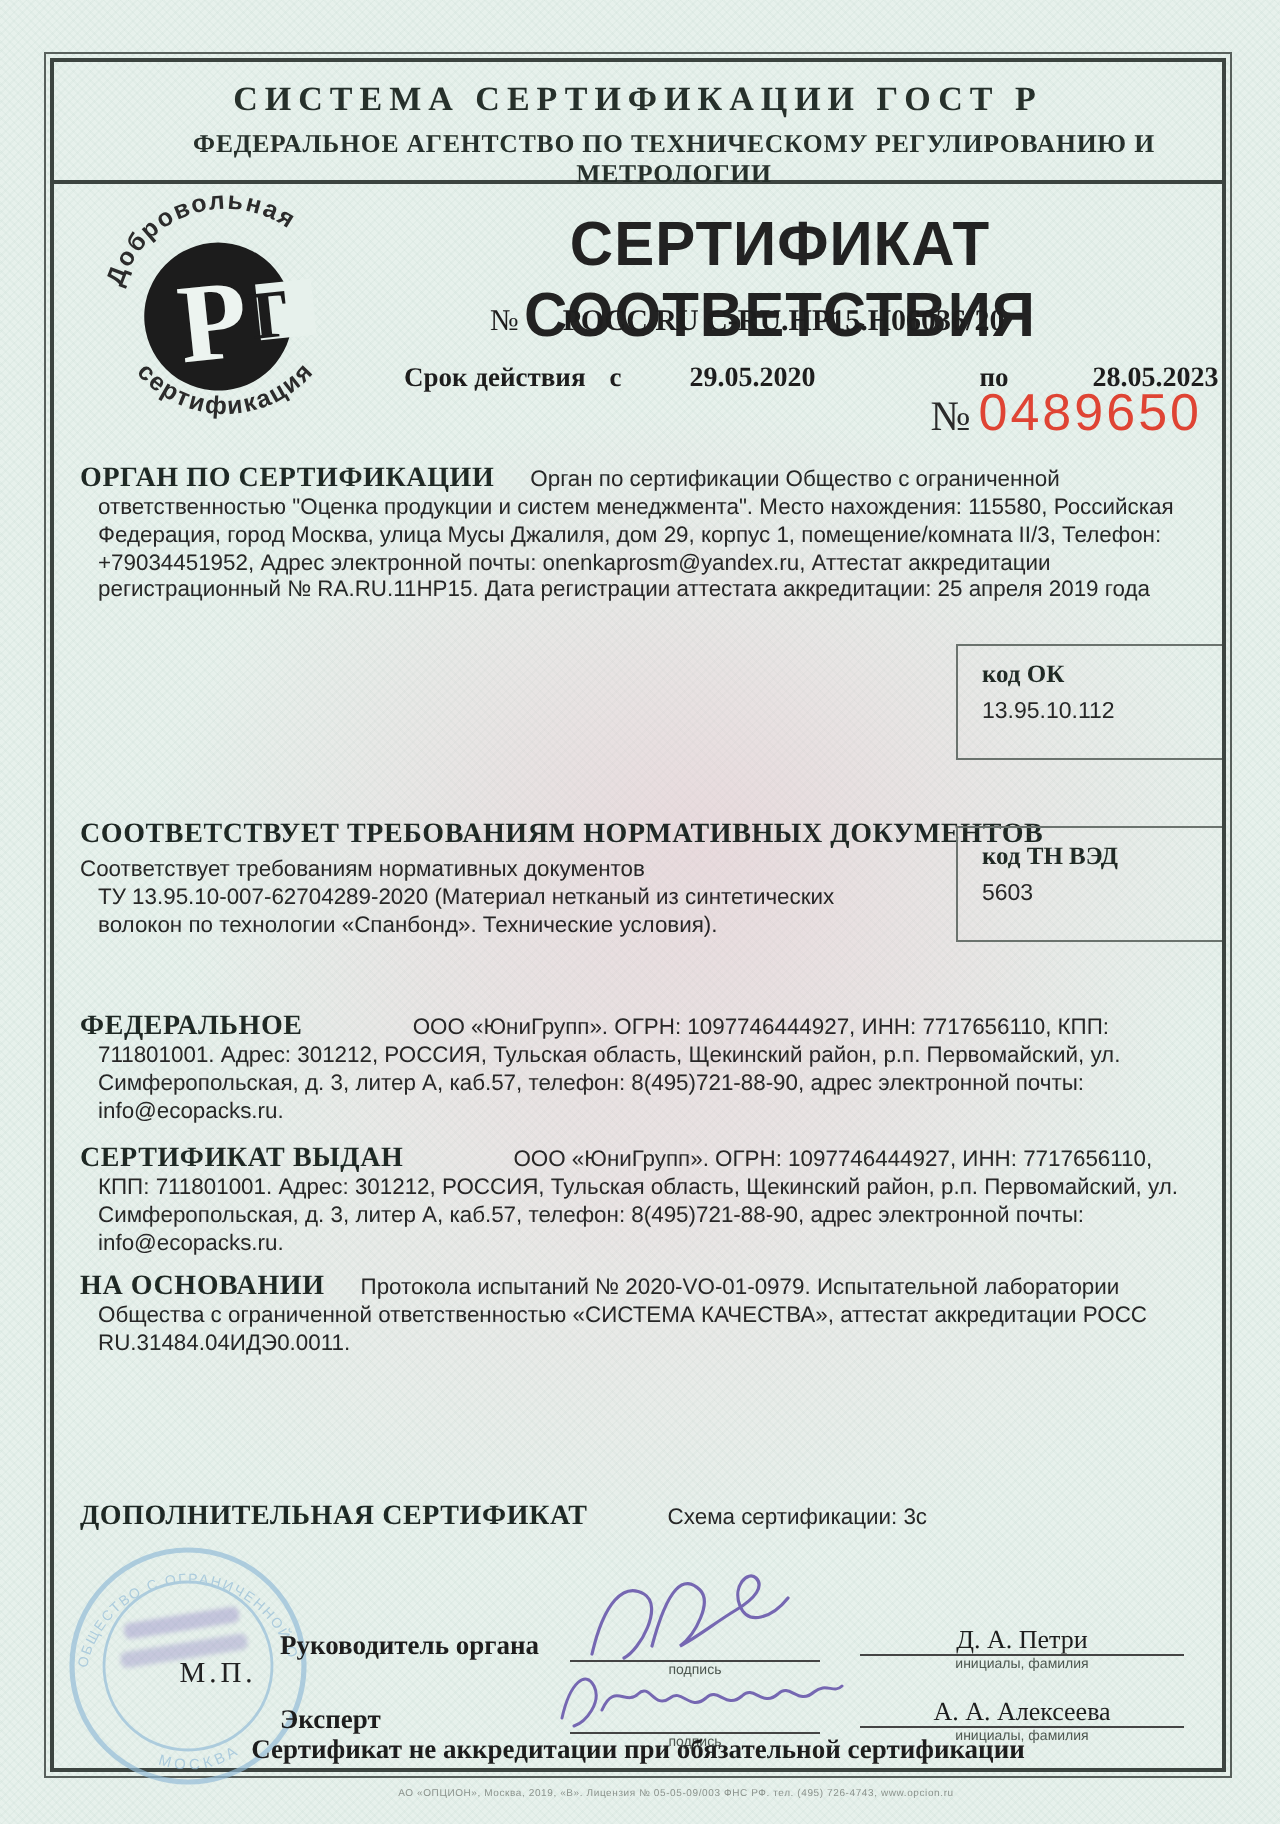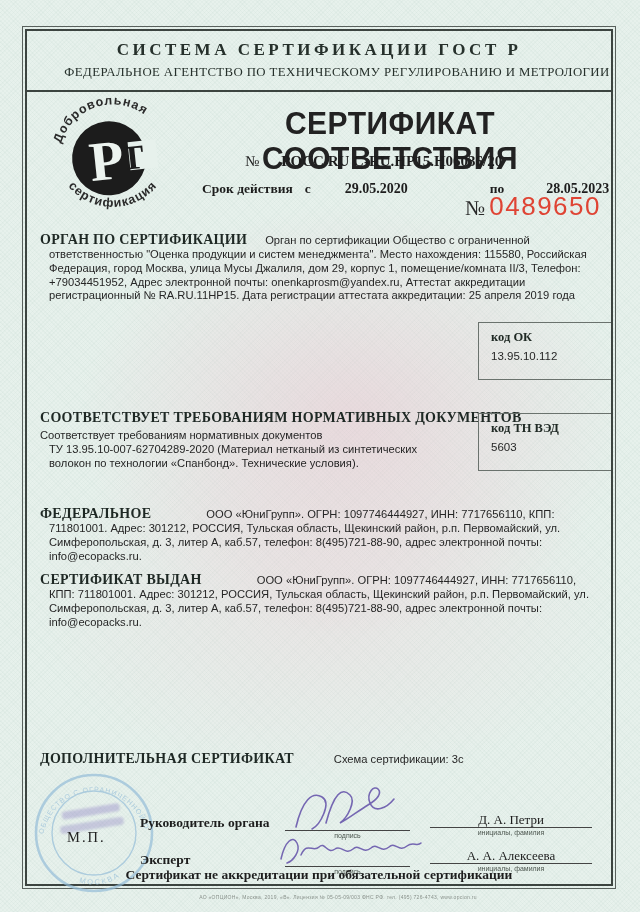--- a/index.html
+++ b/index.html
@@ -13,21 +13,21 @@
       repeating-linear-gradient(45deg, rgba(150,185,172,.07) 0 1px, transparent 1px 3px),
       repeating-linear-gradient(-45deg, rgba(150,185,172,.07) 0 1px, transparent 1px 3px);
     padding-left: 36px;
   }
   .frame{position:absolute;left:22px;top:26px;width:592px;height:861px;border:1px solid #58605c;}
   .frame-inner{position:absolute;inset:2px;border:2px solid #3c4440;}
   .content{position:absolute;inset:0;}
 
   .header{position:absolute;left:0;right:0;top:0;height:59px;border-bottom:2px solid #3c4440;text-align:center;}
   .sys1{margin-top:9px;font-family:"Liberation Serif",serif;font-weight:bold;font-size:17px;letter-spacing:3.5px;color:#26302b;}
-  .sys2{margin-top:5px;font-family:"Liberation Serif",serif;font-weight:normal;font-size:12.8px;letter-spacing:.4px;color:#26302b;margin-left:36px;}
+  .sys2{margin-top:5px;font-family:"Liberation Serif",serif;font-weight:bold;font-size:12.8px;letter-spacing:.4px;color:#26302b;margin-left:36px;}
 
   .rst-logo{position:absolute;left:10px;top:66px;width:150px;height:118px;}
   .doc-title{position:absolute;left:150px;right:8px;top:76px;text-align:center;
     font-family:"Liberation Sans",sans-serif;font-weight:bold;font-size:30px;letter-spacing:.5px;color:#222;transform:scaleY(1.04);}
   .num-row{position:absolute;left:218px;top:122px;font-family:"Liberation Serif",serif;font-weight:bold;font-size:15px;color:#1d1d1d;}
   .num-row .num-sign{margin-right:22px;font-weight:normal;}
   .validity-row{position:absolute;left:175px;top:150px;font-family:"Liberation Serif",serif;font-weight:bold;font-size:13.5px;color:#1d1d1d;}
   .validity-row .prep{margin-left:12px;}
   .validity-row .d1{margin-left:34px;font-size:14px;}
   .validity-row .prep2{margin-left:82px;}
@@ -48,21 +48,21 @@
   .sec-basis{top:595px;}
   .sec-add{top:710px;}
 
   .code-box{position:absolute;right:0;left:451px;height:58px;border:1px solid #6a726d;border-right:none;padding:7px 0 0 12px;box-sizing:border-box;}
   .code-box.ok{top:291px;}
   .code-box.tn{top:382px;}
   .code-label{font-family:"Liberation Serif",serif;font-weight:bold;font-size:12.5px;color:#202a25;}
   .code-value{margin-top:5px;font-size:11.5px;color:#262626;}
 
   .stamp-svg{position:absolute;left:2px;top:736px;width:130px;height:130px;opacity:.85;}
-  .mp-label{position:absolute;left:40px;top:798px;width:84px;
+  .mp-label{position:absolute;left:40px;top:798px;width:84px;text-align:center;
     font-family:"Liberation Serif",serif;font-size:14.5px;letter-spacing:2px;color:#222;}
   .role{position:absolute;left:113px;font-family:"Liberation Serif",serif;font-weight:bold;font-size:13.5px;color:#1d1d1d;}
   .role1{top:784px;}.role2{top:821px;}
   .sig-line{position:absolute;border-bottom:1px solid #444;}
   .line-s1{left:258px;top:784px;width:125px;height:15px;}
   .line-s2{left:258px;top:820px;width:125px;height:15px;}
   .line-n1{left:403px;top:781px;width:162px;height:15px;}
   .line-n2{left:403px;top:817px;width:162px;height:15px;}
   .caption{position:absolute;font-size:7px;color:#4c564f;text-align:center;}
   .cap-s1{left:258px;top:801px;width:125px;}
@@ -145,20 +145,23 @@
         </div>
 
         <p class="sec sec-man">
           <span class="sec-label gap-lg">ФЕДЕРАЛЬНОЕ</span><span>ООО «ЮниГрупп». ОГРН: 1097746444927, ИНН: 7717656110, КПП: 711801001. Адрес: 301212, РОССИЯ, Тульская область, Щекинский район, р.п. Первомайский, ул. Симферопольская, д. 3, литер А, каб.57, телефон: 8(495)721-88-90, адрес электронной почты: info@ecopacks.ru.</span>
         </p>
 
         <p class="sec sec-issued">
           <span class="sec-label gap-lg">СЕРТИФИКАТ ВЫДАН</span><span>ООО «ЮниГрупп». ОГРН: 1097746444927, ИНН: 7717656110, КПП: 711801001. Адрес: 301212, РОССИЯ, Тульская область, Щекинский район, р.п. Первомайский, ул. Симферопольская, д. 3, литер А, каб.57, телефон: 8(495)721-88-90, адрес электронной почты: info@ecopacks.ru.</span>
         </p>
 
+        <p class="sec sec-basis">
+          <span class="sec-label gap-sm">НА ОСНОВАНИИ</span><span>Протокола испытаний № 2020-VO-01-0979. Испытательной лаборатории Общества с ограниченной ответственностью «СИСТЕМА КАЧЕСТВА», аттестат аккредитации РОСС RU.31484.04ИДЭ0.0011.</span>
+        </p>
 
         <p class="sec sec-add">
           <span class="sec-label gap-md">ДОПОЛНИТЕЛЬНАЯ СЕРТИФИКАТ</span><span>Схема сертификации: 3с</span>
         </p>
 
         <svg class="stamp-svg" viewBox="0 0 130 130">
           <defs>
             <path id="stampTop" d="M 14,70 A 52,52 0 0 1 116,64"></path>
             <path id="stampBot" d="M 30,100 A 44,44 0 0 0 102,98"></path>
             <filter id="smudge" x="-30%" y="-30%" width="160%" height="160%">

